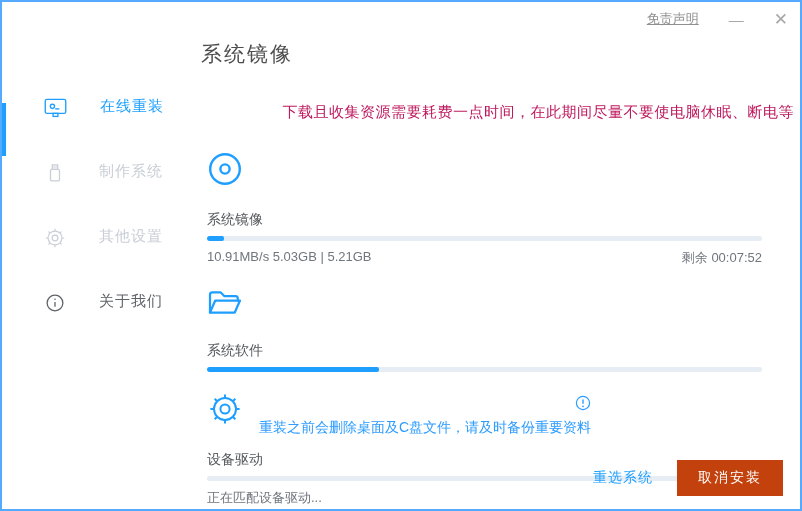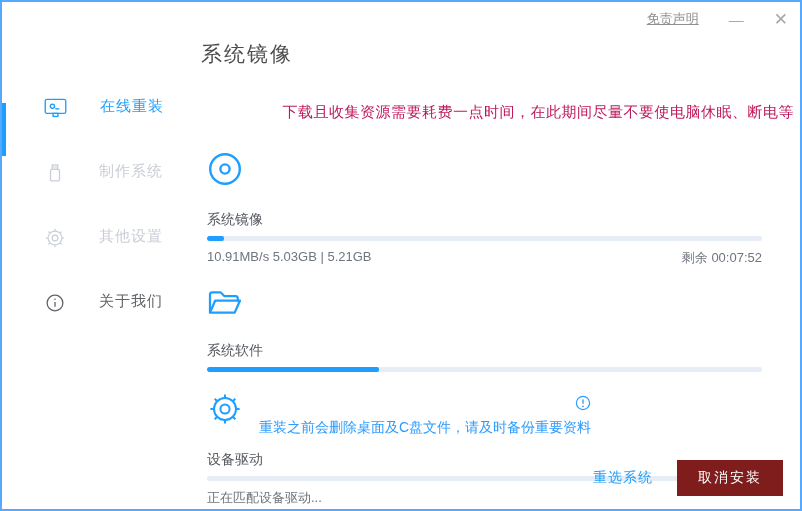--- a/index.html
+++ b/index.html
@@ -35,21 +35,21 @@
   .task-main{flex:1;min-width:0;}
   .task-label{font-size:14px;color:#55595e;margin-bottom:7px;}
   .task-bar{height:5px;background:#e7edf5;border-radius:2px;overflow:hidden;}
   .task-fill{height:100%;background:#1e9fff;border-radius:2px;}
   .task-stats{margin-top:8px;display:flex;justify-content:space-between;font-size:13px;color:#6f767d;}
   .note{position:absolute;left:257px;top:393px;display:flex;align-items:flex-end;gap:8px;
     color:#2d9cff;font-size:14px;flex-direction:column;}
   
   .footer{position:absolute;right:17px;bottom:13px;display:flex;align-items:center;gap:24px;}
   .reselect-link{color:#1e9fff;font-size:14px;cursor:pointer;letter-spacing:1px;}
-  .cancel-btn{background:#7f1d1d;color:#fff;border:none;font-size:14px;letter-spacing:2px;
+  .cancel-btn{background:#c2410c;color:#fff;border:none;font-size:14px;letter-spacing:2px;
     padding:9px 21px;cursor:pointer;font-family:inherit;}
 </style>
 </head>
 <body>
 
 <div class="window">
 
   <div class="titlebar-controls">
     <span class="disclaimer">免责声明</span>
     <span class="win-btn">—</span>

